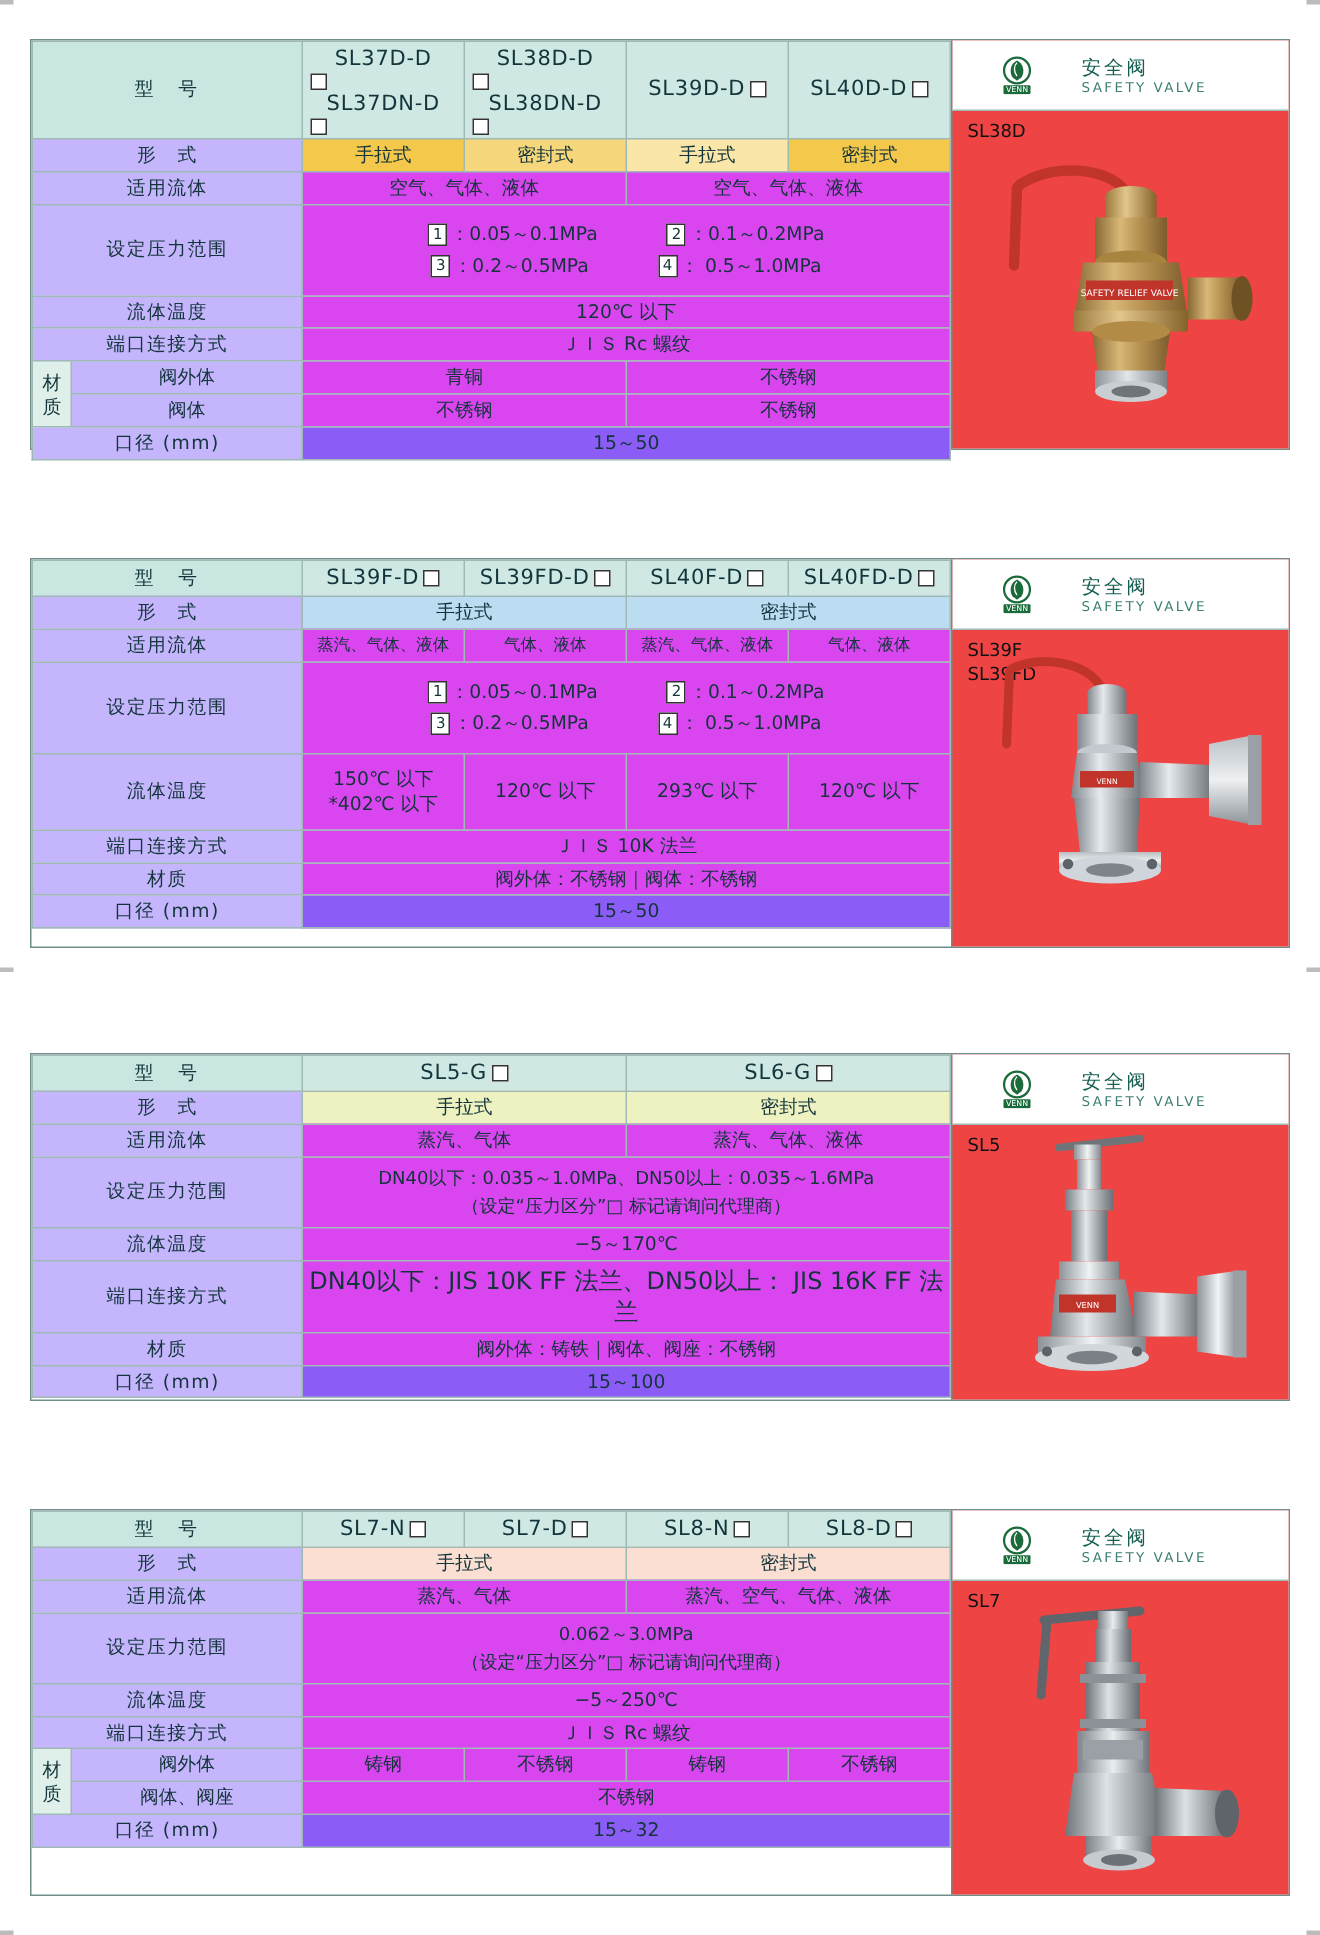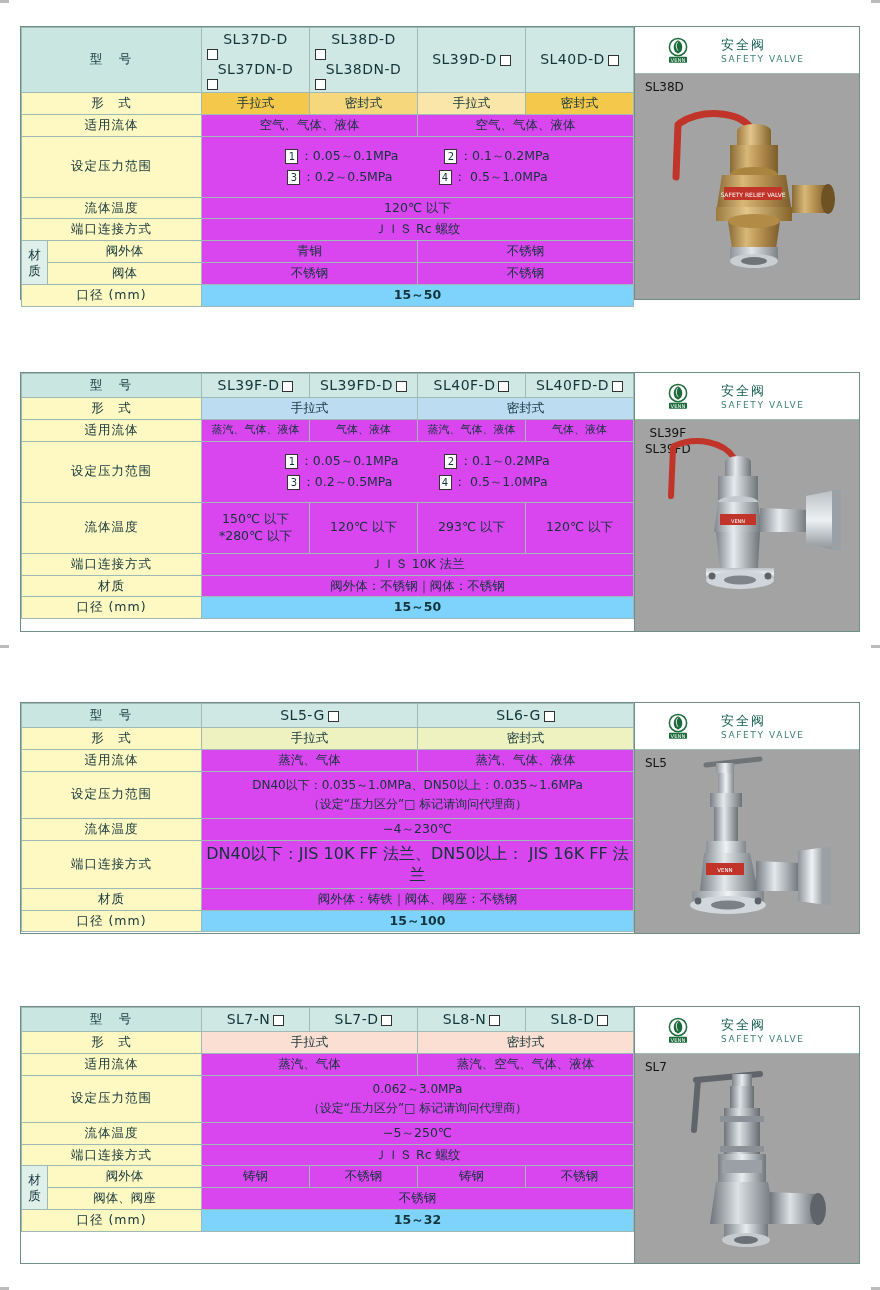--- a/index.html
+++ b/index.html
@@ -27,59 +27,59 @@
   td{
     border:1px solid #9fb9b5;
     font-size:12.5px;
     text-align:center;
     vertical-align:middle;
     padding:2px 2px;
     line-height:1.35;
     color:#12343a;
   }
   .lbl{background:#dff0ea;width:180px;letter-spacing:1px;}
-  .lbl2{background:#fef9c3;}
+  .lbl2{background:#c4b5fd;}
   .matl{background:#dff0ea;width:26px;}
   .matl span{display:block;line-height:1.25;}
   .hdr{background:#c9e6e0;font-weight:normal;letter-spacing:2px;}
   .modelcell{background:#cfe8e3;font-size:14px;letter-spacing:.5px;}
   .val{background:#d946ef;}
-  .valtint{background:#7dd3fc;font-weight:bold;}
+  .valtint{background:#8b5cf6;}
   .sq{
     display:inline-block;width:9px;height:9px;
     border:1px solid #333;margin-left:3px;vertical-align:middle;
     background:#fff;
   }
   .numbox{
     display:inline-block;min-width:11px;height:13px;line-height:13px;
     border:1px solid #333;font-size:10px;text-align:center;
     margin-right:2px;vertical-align:middle;background:#fff;
   }
   .img-col{
     width:225px;
     border-left:1px solid #6f8e8a;
     box-sizing:border-box;
     position:relative;
-    background:#a3a3a3;
+    background:#ef4444;
   }
   .brandbar{
     height:46px;
     border-bottom:1px solid #9fb9b5;
     display:flex;align-items:center;
     background:#fff;
   }
   .venn{width:86px;display:flex;flex-direction:column;align-items:center;justify-content:center;}
   .venn-logo{width:30px;height:26px;position:relative;}
   .venn-logo svg{display:block;}
   .brand-text{display:flex;flex-direction:column;justify-content:center;}
   .brand-cn{font-size:13px;color:#155e52;letter-spacing:2px;}
   .brand-en{font-size:9px;color:#3b7f74;letter-spacing:1.6px;}
   .modelname{
     position:absolute;left:10px;top:52px;
-    font-size:12px;color:#111;line-height:1.35;text-align:center;
+    font-size:12px;color:#111;line-height:1.35;
   }
   .valve{
     position:absolute;left:0;right:0;top:46px;bottom:0;
     display:flex;align-items:center;justify-content:center;
   }
   .valve svg{display:block;}
 
   
   #b1{top:26px;height:274px;}
   #b2{top:372px;height:260px;}
@@ -295,21 +295,21 @@
             <div style="display:flex;justify-content:center;gap:46px;margin-top:4px;">
               <div style="text-align:left"><span class="numbox">3</span><span>：0.2～0.5MPa</span></div>
               <div style="text-align:left"><span class="numbox">4</span><span>： 0.5～1.0MPa</span></div>
             </div>
           </td>
         </tr>
         <tr>
           <td class="lbl2 lbl" style="height:46px">流体温度</td>
           <td class="val two-line">
                 <span>150℃ 以下</span>
-                <span>*280℃ 以下</span>
+                <span>*402℃ 以下</span>
               </td>
           <td class="val">120℃ 以下</td>
           <td class="val">293℃ 以下</td>
           <td class="val">120℃ 以下</td>
         </tr>
         <tr>
           <td class="lbl2 lbl">端口连接方式</td>
           <td class="val" colspan="4">ＪＩＳ 10K 法兰</td>
         </tr>
         <tr>
@@ -410,21 +410,21 @@
         </tr>
         <tr>
           <td class="lbl2 lbl" style="height:42px">设定压力范围</td>
           <td class="val" colspan="2" style="font-size:12px">
             <div>DN40以下：0.035～1.0MPa、DN50以上：0.035～1.6MPa</div>
             <div style="margin-top:2px">（设定“压力区分”□ 标记请询问代理商）</div>
           </td>
         </tr>
         <tr>
           <td class="lbl2 lbl">流体温度</td>
-          <td class="val" colspan="2">−4～230℃</td>
+          <td class="val" colspan="2">−5～170℃</td>
         </tr>
         <tr>
           <td class="lbl2 lbl">端口连接方式</td>
           <td class="val" colspan="2" style="font-size:16px">DN40以下：JIS 10K FF 法兰、DN50以上： JIS 16K FF 法兰</td>
         </tr>
         <tr>
           <td class="lbl2 lbl">材质</td>
           <td class="val" colspan="2">阀外体：铸铁｜阀体、阀座：不锈钢</td>
         </tr>
         <tr>

